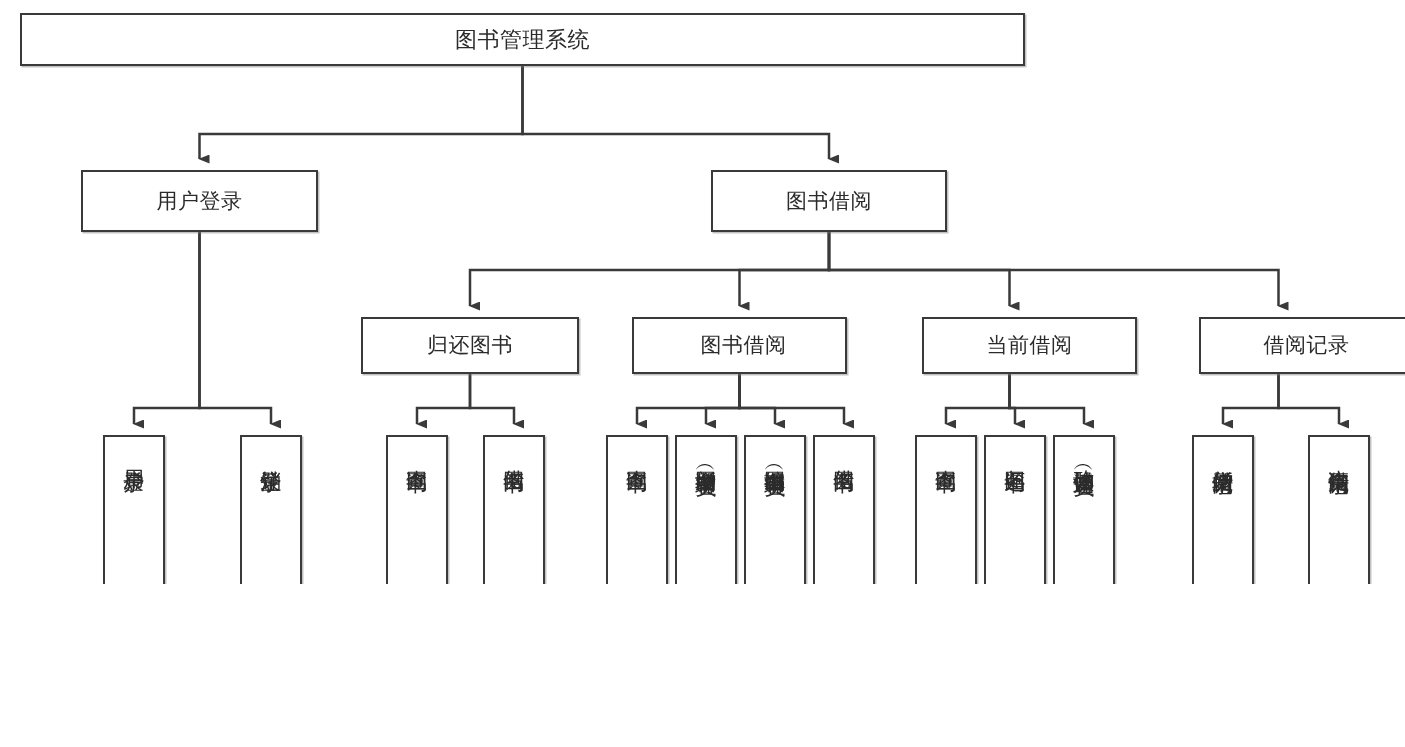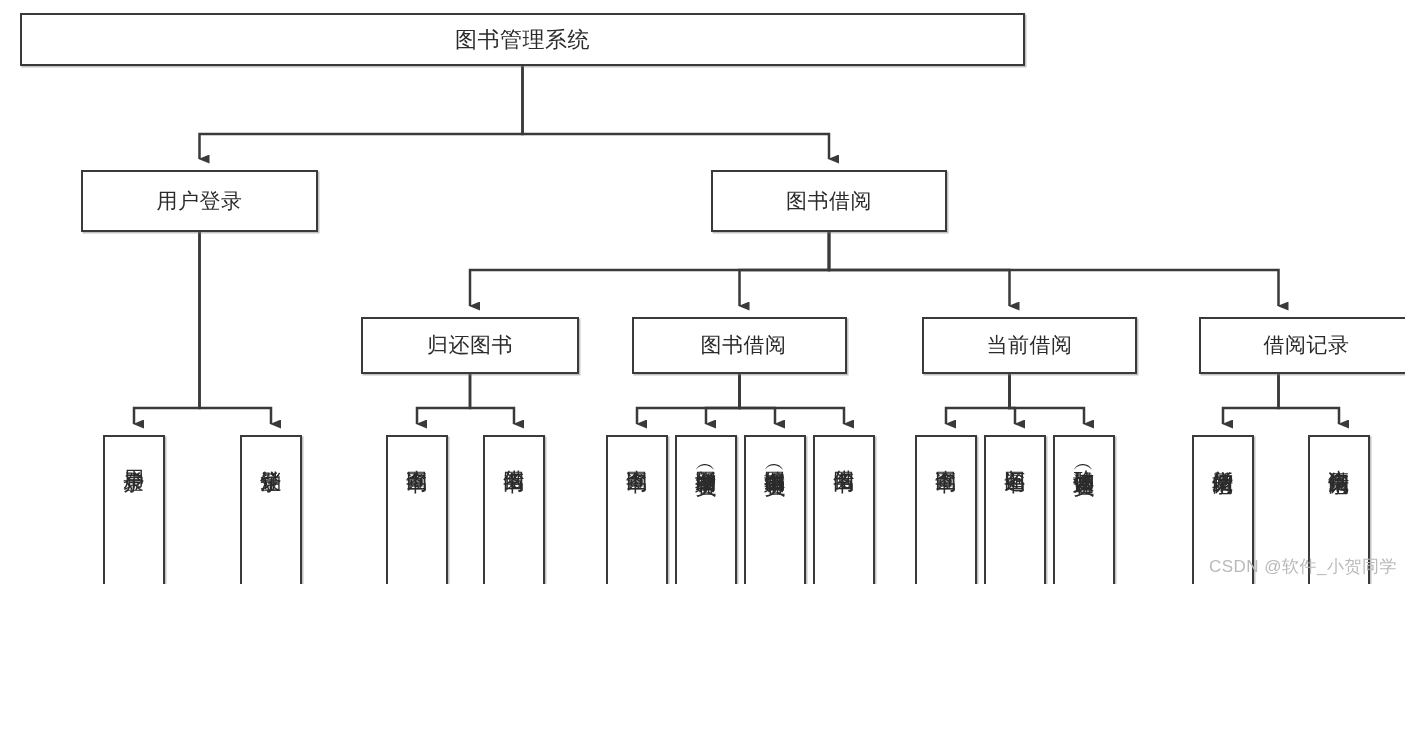--- a/index.html
+++ b/index.html
@@ -162,15 +162,14 @@
         <span class="label">确认归还（管理员）</span>
       </div>
       <div class="node vert" style="left: 1192px; top: 435px; width: 62px; height: 298px;">
         <span class="label">新增借阅记录</span>
       </div>
       <div class="node vert" style="left: 1308px; top: 435px; width: 62px; height: 298px;">
         <span class="label">查询借阅记录</span>
       </div>
     </div>
 
-  <div id="watermark">CSDN @软件_小贺同学</div>
 
 </div>
 
 </body></html>

